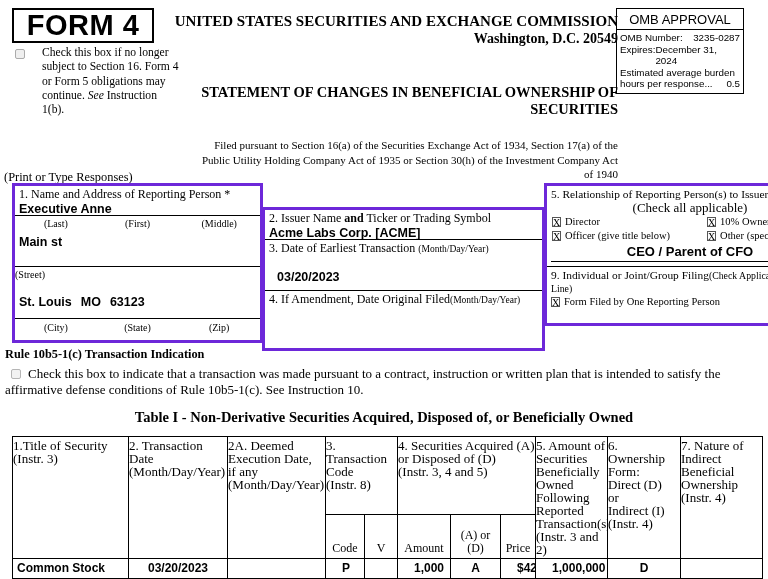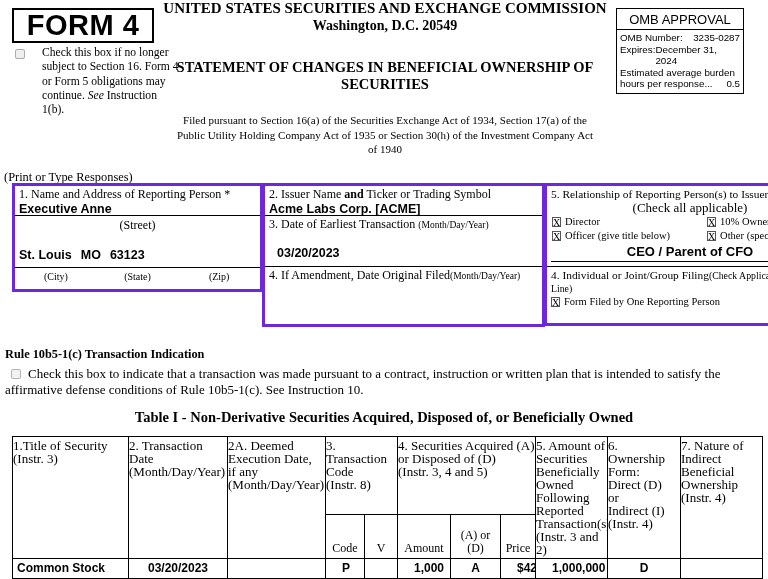--- a/index.html
+++ b/index.html
@@ -15,49 +15,49 @@
     display:flex; align-items:center; justify-content:center;
     font-family:"Liberation Sans", sans-serif; font-weight:bold; font-size:29px; letter-spacing:0.5px; }
   .form4-note { left:15px; top:46px; width:166px; }
   .graybox { display:inline-block; width:10px; height:10px; border:1px solid #ababab;
     background:#efefef; border-radius:2px; }
   .form4-note .graybox { position:absolute; left:0; top:3px; }
   .note-text { margin-left:27px; font-size:11.6px; line-height:14.3px; }
   .note-text .it { font-style:italic; }
 
   
-  .center-header { left:152px; top:0; width:466px; text-align:center; }
+  .center-header { left:152px; top:13px; width:466px; text-align:right; }
   .agency { font-weight:bold; font-size:15px; line-height:17px; }
   .dc { font-weight:bold; font-size:14px; line-height:16px; margin-top:1px; }
-  .statement { font-weight:bold; font-size:14.5px; line-height:16.5px; margin-top:25px; white-space:pre-line; }
+  .statement { font-weight:bold; font-size:14.5px; line-height:16.5px; margin-top:37px; white-space:pre-line; }
   .pursuant { font-size:11px; line-height:14.6px; margin-top:21px; white-space:pre-line; }
 
   
   .omb-box { left:616px; top:8px; width:128px; border:1px solid #000;
     font-family:"Liberation Sans", sans-serif; }
   .omb-title { text-align:center; font-size:13px; padding:3px 0 2px; border-bottom:1px solid #000; }
   .omb-body { padding:2px 3px 3px; }
   .omb-line { display:flex; justify-content:space-between; font-size:9.8px; line-height:11.5px; }
 
   .print-note { left:4px; top:170px; font-size:12.4px; }
 
   
   .info { left:12px; top:183px; display:flex; align-items:flex-start; }
   .col { border:3px solid #6d28d9; background:#fff; }
   .colL { width:251px; }
-  .colM { width:283px; margin-left:-1px; }
+  .colM { width:283px; margin-left:-1px;margin-top:24px; }
   .colR { width:292px; margin-left:-1px; }
   .bb { border-bottom:1px solid #000; }
   .cell { padding:2px 4px; overflow:hidden; }
   .sec-h { font-size:12px; line-height:13.5px; }
   .small { font-size:9.5px; }
   .datav { font-family:"Liberation Sans", sans-serif; font-weight:bold; font-size:12.5px; line-height:14px; }
   .thirds { display:flex; }
   .thirds span { flex:1; text-align:center; font-size:10px; }
-  .center10 { text-align:center; font-size:12px; }
+  .center10 { text-align:left; font-size:10px; }
 
   .b1 { height:30px; } .b2 { height:51px; padding:2px 0; } .b3 { height:52px; padding:2px 0; } .b4 { height:21px; padding:3px 0; }
   .m1 { height:30px; } .m2 { height:51px; } .m3 { height:57px; }
   .r1 { height:81px; } .r2 { height:56px; }
 
   .addr1 { margin:6px 0 0 4px; }
   .addr2 { margin:15px 0 0 4px; }
   .addr2 span { margin-right:9px; }
   .datev { margin:13px 0 0 8px; }
 
@@ -140,20 +140,28 @@
 
   <div class="abs print-note">(Print or Type Responses)</div>
 
   <div class="abs info">
 
     <div class="col colL">
       <div class="cell b1 bb">
         <div class="sec-h">1. Name and Address of Reporting Person *</div>
         <div class="datav">Executive Anne</div>
       </div>
+      <div class="b2 bb">
+        <div class="thirds">
+          <span>(Last)</span>
+          <span>(First)</span>
+          <span>(Middle)</span>
+        </div>
+        <div class="datav addr1">Main st</div>
+      </div>
       <div class="b3 bb">
         <div class="center10">(Street)</div>
         <div class="datav addr2">
           <span>St. Louis</span><span>MO</span><span>63123</span>
         </div>
       </div>
       <div class="b4">
         <div class="thirds">
           <span>(City)</span>
           <span>(State)</span>
@@ -184,21 +192,21 @@
           <span class="cL"><span class="xb">X</span><span>Director</span></span>
           <span class="cR"><span class="xb">X</span><span>10% Owner</span></span>
         </div>
         <div class="cbrow">
           <span class="cL"><span class="xb">X</span><span>Officer (give title below)</span></span>
           <span class="cR"><span class="xb">X</span><span>Other (specify below)</span></span>
         </div>
         <div class="officer-title">CEO / Parent of CFO</div>
       </div>
       <div class="cell r2">
-        <div class="r2h"><span>4. Individual or Joint/Group Filing</span><span class="small2">(Check Applicable</span><br><span class="small2">Line)</span></div>
+        <div class="r2h"><span>9. Individual or Joint/Group Filing</span><span class="small2">(Check Applicable</span><br><span class="small2">Line)</span></div>
         <div class="opt"><span class="xb">X</span><span>Form Filed by One Reporting Person</span></div>
       </div>
     </div>
   </div>
 
   <div class="abs rule">
     <div class="rule-title">Rule 10b5-1(c) Transaction Indication</div>
     <div class="rule-text"><span class="graybox-inline"></span><span>Check this box to indicate that a transaction was made pursuant to a contract, instruction or written plan that is intended to satisfy the affirmative defense conditions of Rule 10b5-1(c). See Instruction 10.</span></div>
   </div>
 

